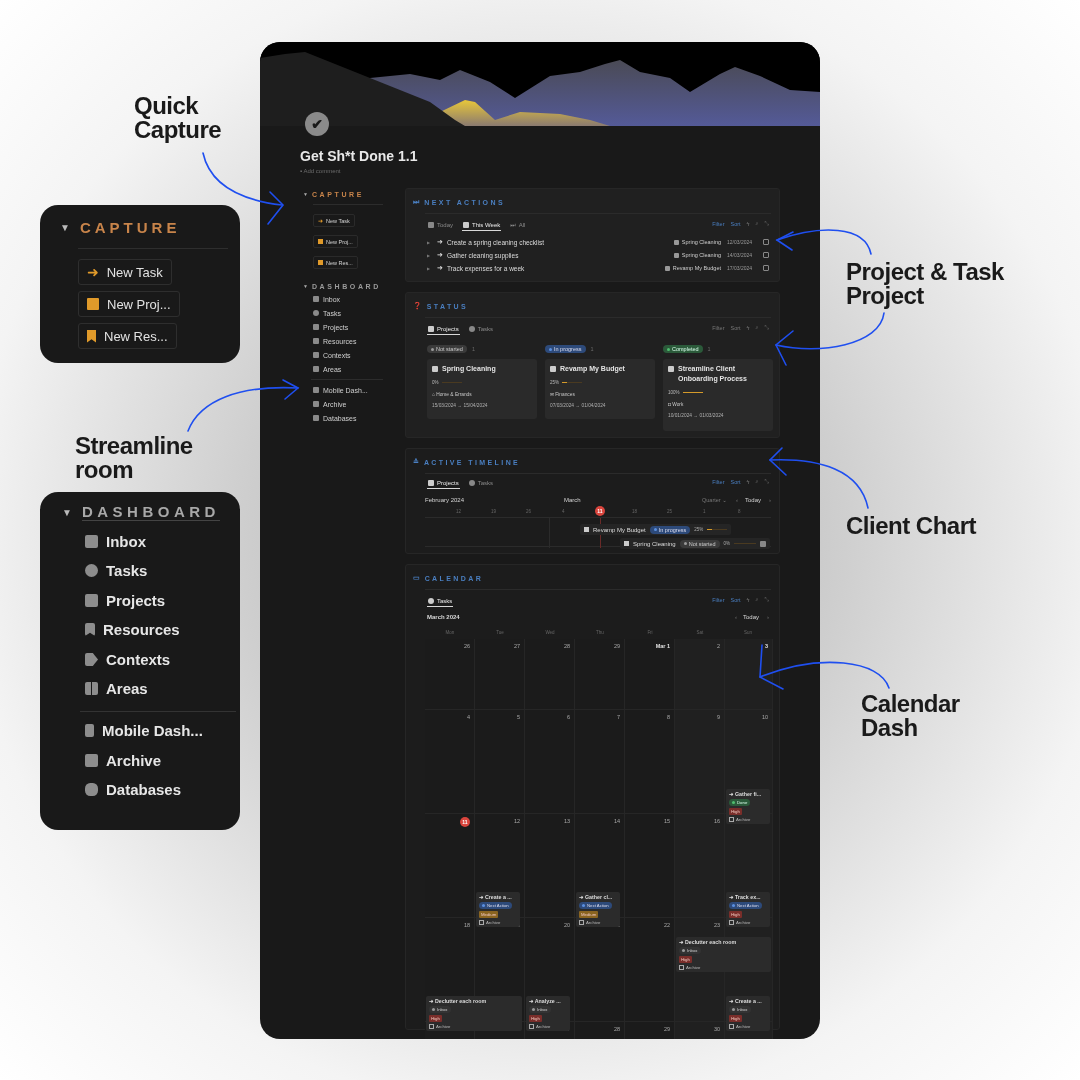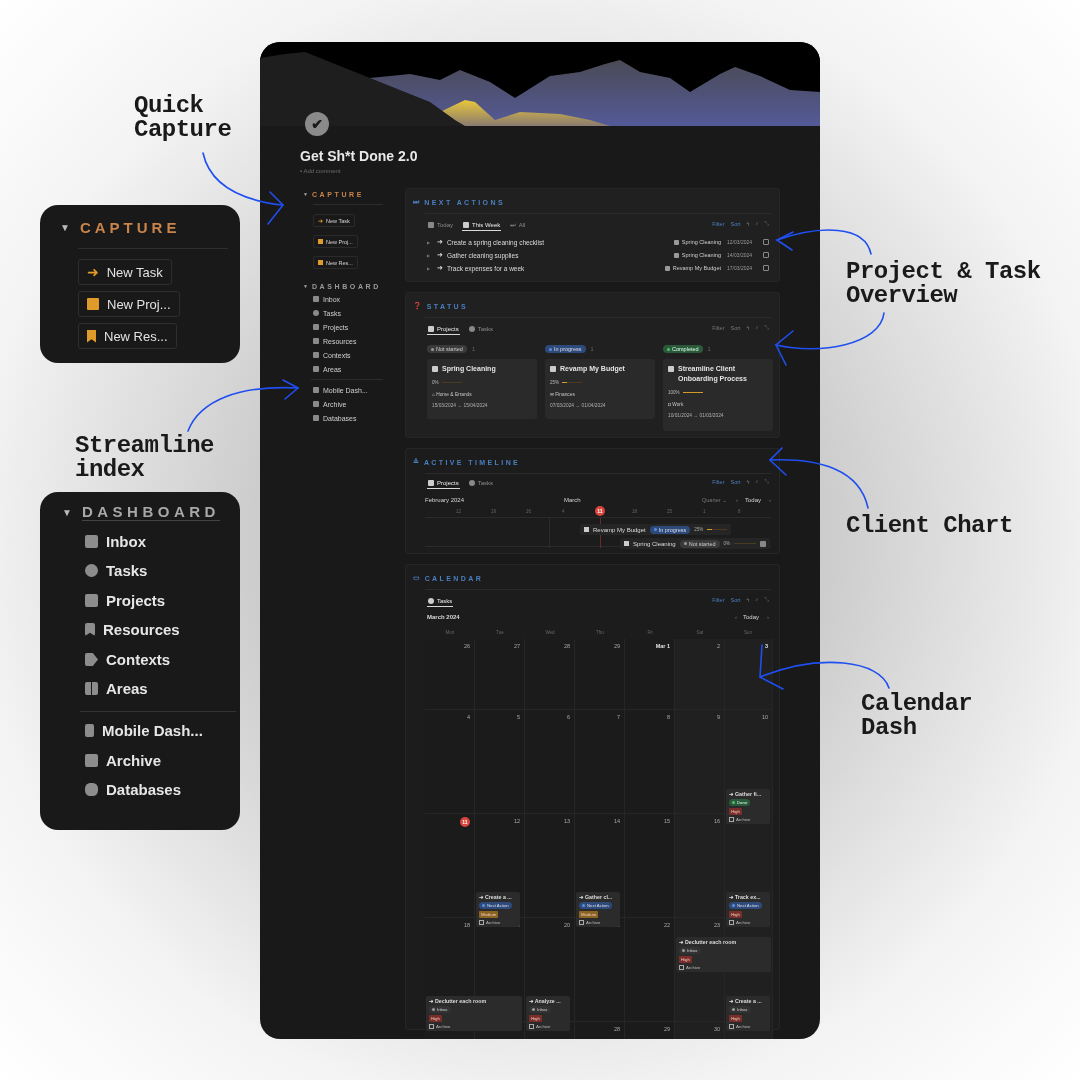--- a/index.html
+++ b/index.html
@@ -1,19 +1,19 @@
 <!DOCTYPE html>
 <html><head>
 <meta charset="utf-8">
 <style>
 *{box-sizing:border-box;margin:0;padding:0}
 html,body{width:1080px;height:1080px;overflow:hidden}
 body{font-family:"Liberation Sans",sans-serif;background:radial-gradient(ellipse at 50% 50%,#a9a9a9 0%,#cfcfcf 40%,#f4f4f4 75%,#ffffff 100%);position:relative;color:#e6e6e6}
 .abs{position:absolute}
-.callout-text{position:absolute;font-family:Liberation Mono, monospace;font-weight:700;color:#1a1a1a;line-height:24px;font-size:24px;letter-spacing:-0.5px}
+.callout-text{position:absolute;font-family:Liberation Sans, sans-serif;font-weight:700;color:#1a1a1a;line-height:24px;font-size:24px;letter-spacing:-0.5px}
 svg.arrows{position:absolute;left:0;top:0;width:1080px;height:1080px;pointer-events:none;z-index:5}
 
 .win{position:absolute;left:260px;top:42px;width:560px;height:997px;background:#191919;border-radius:20px;overflow:hidden}
 .cover{position:absolute;left:0;top:0;width:560px;height:85px}
 .page-icon{position:absolute;left:45px;top:70px;width:24px;height:24px;border-radius:50%;background:#8a8a8a;display:flex;align-items:center;justify-content:center}
 .page-title{position:absolute;left:40px;top:106px;font-size:14px;font-weight:700;color:#e8e8e8}
 .add-comment{position:absolute;left:40px;top:126px;font-size:6px;color:#6b6b6b}
 
 .side{position:absolute;left:43px;top:146px;width:80px}
 .sec-head{font-size:7px;letter-spacing:2.6px;font-weight:700;display:flex;align-items:center;gap:4px;height:12px}
@@ -86,25 +86,25 @@
 </style>
 </head>
 <body>
 
 <div class="callout-text" style="left:134px;top:94px">
   <div>Quick</div>
     <div>Capture</div>
 </div>
 <div class="callout-text" style="left:75px;top:434px">
   <div>Streamline</div>
-    <div>index</div>
+    <div>room</div>
 </div>
 <div class="callout-text" style="left:846px;top:260px">
   <div>Project &amp; Task</div>
-    <div>Overview</div>
+    <div>Project</div>
 </div>
 <div class="callout-text" style="left:846px;top:514px">Client Chart</div>
 <div class="callout-text" style="left:861px;top:692px">
   <div>Calendar</div>
     <div>Dash</div>
 </div>
 
 <div class="cp" style="left:40px;top:205px;width:200px;height:158px">
   <div class="cp-head" style="left:20px;top:14px;font-size:15px;letter-spacing:4px;color:#c8844a">
     <span style="font-size:10px;color:#bbb;letter-spacing:0">▼</span>
@@ -184,21 +184,21 @@
     <rect width="560" height="85" fill="#000"></rect>
     <path d="M110 36 L150 32 L180 38 L200 28 L230 40 L255 56 L290 34 L320 30 L345 22 L360 18 L380 30 L410 36 L430 50 L460 32 L475 25 L500 34 L530 48 L560 50 L560 84 L110 84 Z" fill="url(#mtn)"></path>
     <path d="M180 70 L205 58 L215 60 L235 78 L260 70 L300 72 L330 78 L350 84 L180 84 Z" fill="url(#gold)"></path>
     <path d="M0 16 L25 12 L45 10 L70 20 L110 36 L150 52 L170 60 L195 78 L205 84 L0 84 Z" fill="#1e1e1e"></path>
     <rect y="84" width="560" height="1" fill="#191919"></rect>
   </svg>
 
   <div class="page-icon">
     <span style="color:#191919;font-size:14px;font-weight:700">✔</span>
   </div>
-  <div class="page-title">Get Sh*t Done 2.0</div>
+  <div class="page-title">Get Sh*t Done 1.1</div>
   <div class="add-comment">▪ <span>Add comment</span></div>
 
   <div class="side">
     <div class="sec-head cap-head">
       <span class="tri">▼</span>
         <span>CAPTURE</span>
     </div>
     <div class="side-rule"></div>
     <div class="cap-btn">
         <span style="color:#e09a2a;font-size:6px">➜</span>

